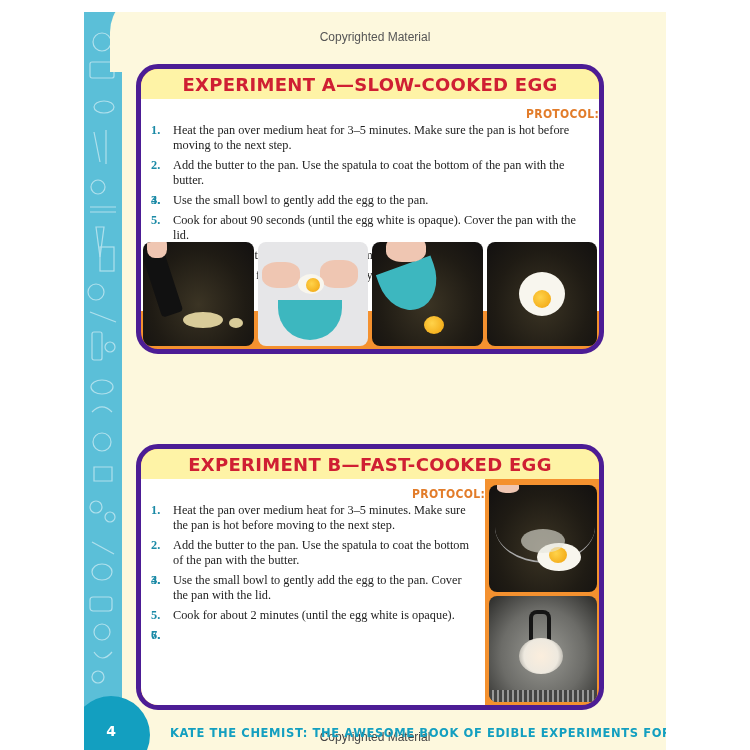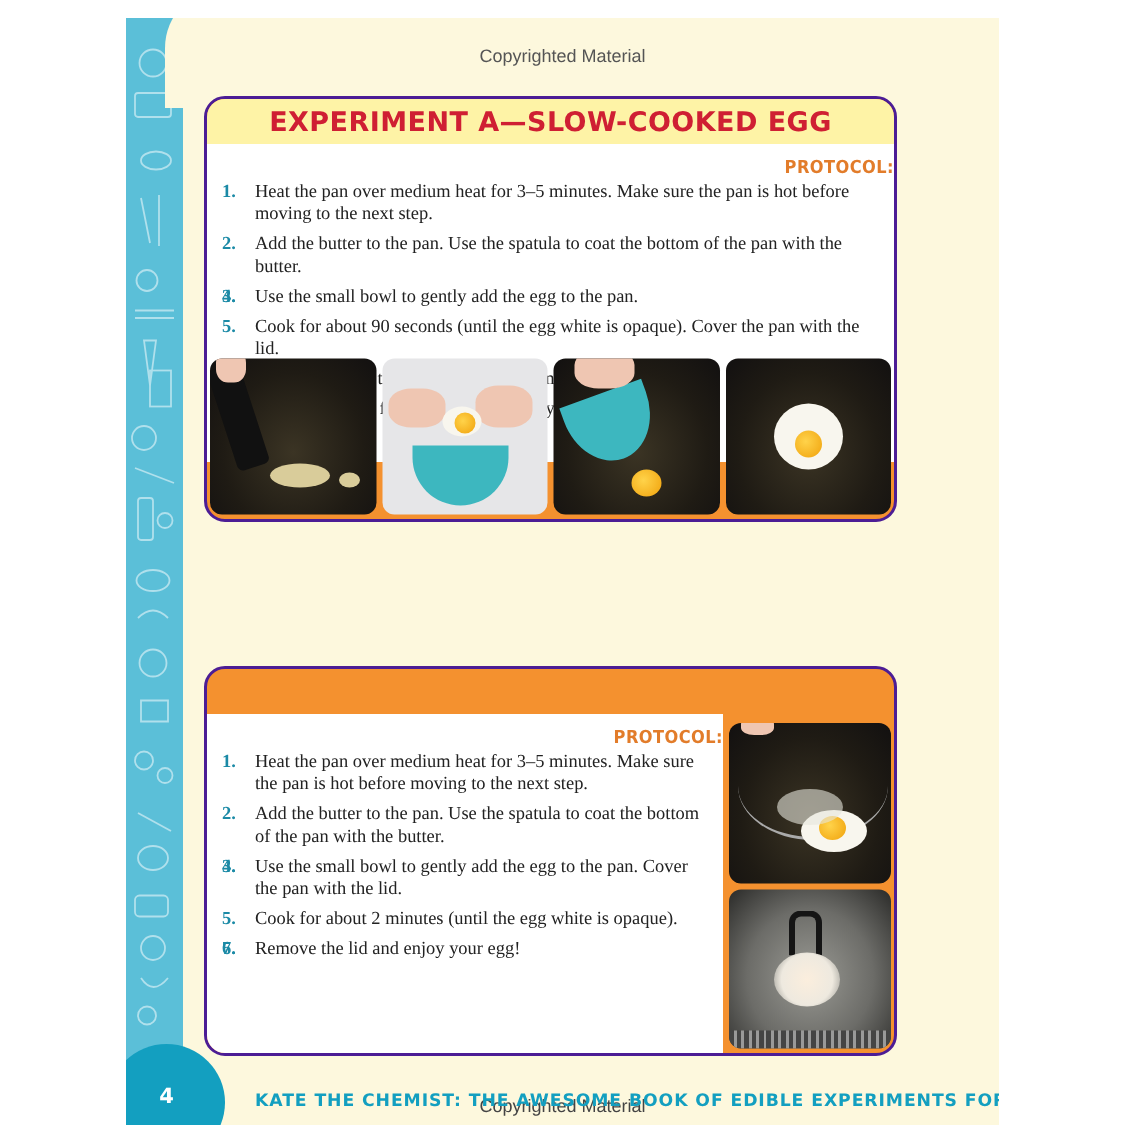--- a/index.html
+++ b/index.html
@@ -3,21 +3,21 @@
 <meta charset="utf-8">
 <style>
   html, body { margin:0; padding:0; }
   body { width:750px; height:750px; background:#ffffff; position:relative; overflow:hidden; font-family:"Liberation Serif", serif; }
   .page { position:absolute; left:84px; top:0; width:582px; height:750px; background:#fdf8dd; overflow:hidden;margin-top:12px; }
   .strip { position:absolute; left:0; top:0; width:38px; height:750px; background:#5bbfd8; overflow:hidden; }
   .strip-doodles { position:absolute; inset:0; }
   .panel-corner { position:absolute; left:38px; top:0; width:40px; height:60px; background:#fdf8dd; }
   .panel-corner-round { position:absolute; left:26px; top:-20px; width:60px; height:80px; border-top-left-radius:40px; background:#fdf8dd; }
   .copyright-top { position:absolute; left:0; width:582px; top:18px; text-align:center; font-family:"Liberation Sans", sans-serif; font-size:12px; color:#555; }
-  .box { position:absolute; left:52px; width:458px; border:2px solid #4c1d95; border-radius:14px; background:#f4912f; overflow:hidden; }
+  .box { position:absolute; left:52px; width:458px; border:5px solid #4c1d95; border-radius:22px; background:#f4912f; overflow:hidden; }
   .box-a { top:52px; height:280px; }
   .box-b { top:432px; height:256px; }
   .box-header { position:absolute; left:0; top:0; right:0; height:30px; background:#fef3a6; text-align:center; }
   .box-title { font-family:"DejaVu Sans", sans-serif; font-weight:bold; font-size:18px; color:#cf1f33; line-height:32px; letter-spacing:0.3px; }
   .box-body { position:absolute; left:0; top:30px; background:#ffffff; }
   .box-a .box-body { right:0; height:212px; }
   .box-b .box-body { width:344px; bottom:0; }
   .protocol { font-family:"DejaVu Sans Condensed","DejaVu Sans", sans-serif; font-weight:bold; font-size:12px; color:#e27c2a; margin:8px 0 2px 10px; letter-spacing:0.3px;text-align:right; }
   ol.steps { list-style:none; margin:0; padding:0 8px 0 10px; }
   ol.steps li { position:relative; padding-left:22px; font-size:12.3px; line-height:15px; color:#222; margin-bottom:5px; }
@@ -113,30 +113,33 @@
         <div class="egg-yolk" style="left:52px;top:74px;width:20px;height:18px;"></div>
       </div>
       <div class="photo ph-dark">
         <div class="egg-white" style="left:32px;top:30px;width:46px;height:44px;"></div>
         <div class="egg-yolk" style="left:46px;top:48px;width:18px;height:18px;"></div>
       </div>
     </div>
   </section>
 
   <section class="box box-b">
+    <div class="box-header">
+      <span class="box-title">EXPERIMENT B—FAST-COOKED EGG</span>
+    </div>
     <div class="box-body">
       <div class="protocol">PROTOCOL:</div>
       <ol class="steps">
         <li><span class="num">1.</span><span>Heat the pan over medium heat for 3–5 minutes. Make sure the pan is hot before moving to the next step.</span></li>
         <li><span class="num">2.</span><span>Add the butter to the pan. Use the spatula to coat the bottom of the pan with the butter.</span></li>
         <li><span class="num">3.</span></li>
         <li><span class="num">4.</span><span>Use the small bowl to gently add the egg to the pan. Cover the pan with the lid.</span></li>
         <li><span class="num">5.</span><span>Cook for about 2 minutes (until the egg white is opaque).</span></li>
         <li><span class="num">6.</span></li>
-        <li><span class="num">7.</span><span>Remove the lid and enjoy your egg!</span></li>
+        <li><span class="num">7.</span></li>
       </ol>
     </div>
     <div class="side-photos">
       <div class="photo ph-dark">
         <div class="hand" style="left:8px;top:-4px;width:22px;height:12px;"></div>
         <div style="position:absolute;left:6px;top:6px;width:100px;height:70px;border-radius:50%;border-bottom:2px solid #aaa;"></div>
         <div class="egg-white" style="left:48px;top:58px;width:44px;height:28px;"></div>
         <div class="egg-yolk" style="left:60px;top:62px;width:18px;height:16px;"></div>
         <div style="position:absolute;left:32px;top:44px;width:44px;height:24px;border-radius:50%;background:rgba(230,230,220,0.6);"></div>
       </div>

